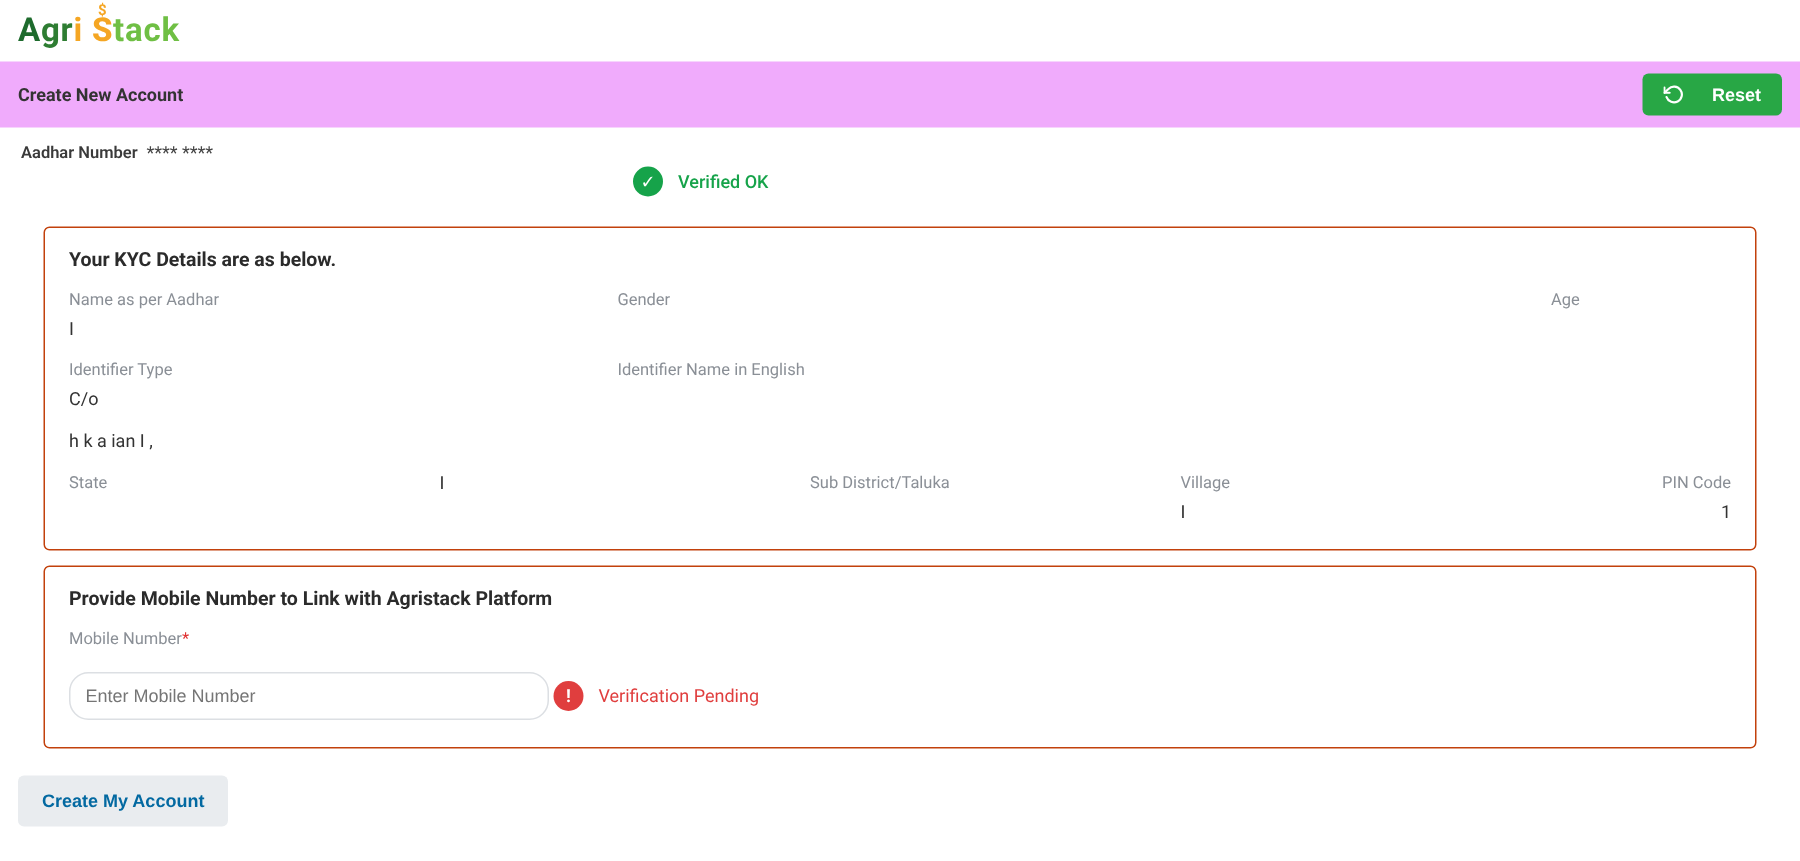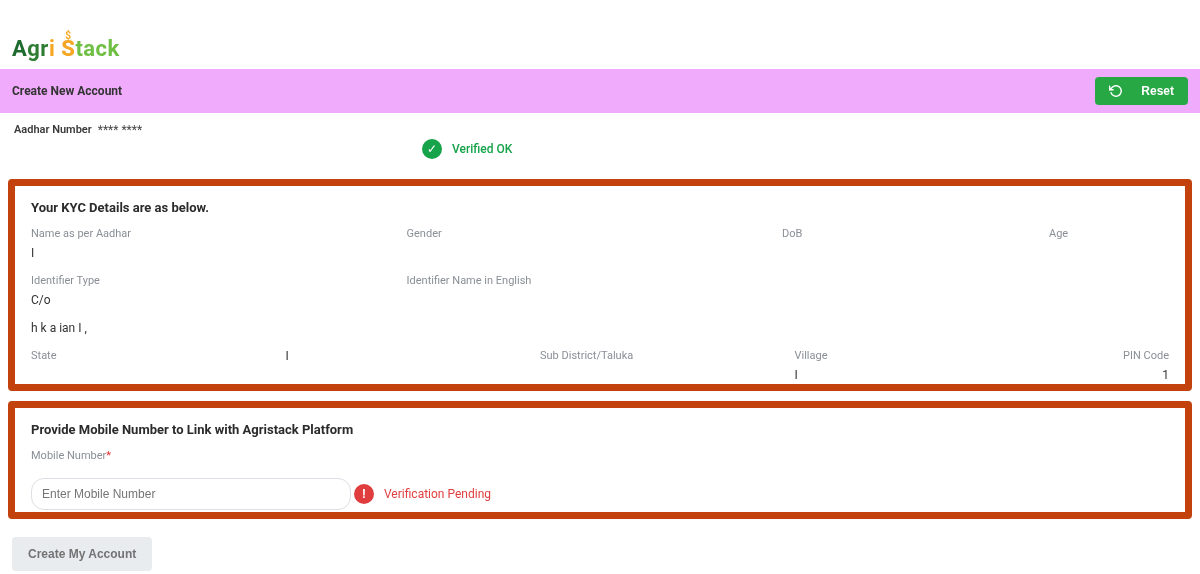--- a/index.html
+++ b/index.html
@@ -9,21 +9,21 @@
   .topbar { padding: 8px 12px; }
   .logo { display: inline-flex; align-items: baseline; font-weight: 700; font-size: 22px; letter-spacing: 0.5px; }
   .logo .a1 { color: #1e6b2d; }
   .logo .g  { color: #2e7d32; }
   .logo .r  { color: #2e7d32; }
   .logo .i  { color: #f5a623; }
   .logo .sp { width: 6px; display:inline-block; }
   .logo .s-wrap { position: relative; display:inline-block; }
   .logo .s  { color: #f5a623; font-weight: 800; }
   .logo .dollar { position:absolute; top:-6px; left:4px; font-size:10px; color:#f5a623; }
-  .logo .tack { color: #6fbf44; margin-top: 28px; }
+  .logo .tack { color: #6fbf44; }
 
   .headerbar {
     background: #f0abfc;
     display: flex;
     align-items: center;
     justify-content: space-between;
     padding: 8px 12px;
   }
   .headerbar .title { font-weight: 700; color: #333; font-size: 12px; }
   .reset-btn {
@@ -43,24 +43,24 @@
   .section { padding: 10px 14px; }
   .aadhar-row { display: flex; align-items: flex-start; gap: 280px; }
   .aadhar-col { display:flex; gap:6px; }
   .field-label { font-size: 11px; color: #3a3a3a; font-weight:600; }
   .field-value { font-size: 12px; color: #444; }
 
   .verify-ok { display:inline-flex; align-items:center; gap:10px; color:#16a34a; font-size:12px; font-weight:500; margin-top:16px; }
   .verify-ok .circle { width:20px; height:20px; border-radius:50%; background:#16a34a; color:#fff; display:inline-flex; align-items:center; justify-content:center; font-size:12px; }
 
   .card {
-    border: 7px solid #c2410c;
+    border: 1px solid #c2410c;
     border-radius: 4px;
-    margin: 10px 8px;
-    padding: 14px 16px 2px;
+    margin: 10px 29px;
+    padding: 14px 16px 18px;
   }
   .card-title { font-weight: 700; font-size: 13px; color: #2b2b2b; margin-bottom: 12px; }
   .muted-label { color: #8a8f96; font-size: 11px; margin-bottom: 6px; }
   .kyc-row { display:flex; flex-wrap:wrap; margin-bottom: 14px; }
   .kyc-row:last-child { margin-bottom: 0; }
   .col-3 { width: 33%; padding-right: 18px; }
   .col-q { flex:1; padding-right: 12px; }
   .col-small { width: 120px; }
   .value-line { font-size: 12px; color:#333; min-height:14px; }
   .pin-align { text-align: right; }
@@ -73,21 +73,21 @@
     border-radius: 13px;
     margin-top: 10px;
     font-size: 12px;
   }
   .ver-pending { display:inline-flex; align-items:center; gap:10px; color:#e03e3e; font-size:12px; margin-top:14px; }
   .ver-pending .circle { width:20px; height:20px; border-radius:50%; background:#e03e3e; color:#fff; display:inline-flex; align-items:center; justify-content:center; font-size:12px; font-weight:700; }
 
   .create-btn {
     margin: 8px 12px 16px;
     background: #e9ecef;
-    color: #737373;
+    color: #0369a1;
     border: none;
     border-radius: 4px;
     padding: 10px 16px;
     font-size: 12px;
     font-weight: 600;
     cursor: not-allowed;
   }
 </style>
 </head>
 <body>
@@ -140,21 +140,20 @@
   <div class="kyc-row">
     <div class="col-3">
       <div class="muted-label">Name as per Aadhar</div>
       <div class="value-line">I</div>
     </div>
     <div class="col-3">
       <div class="muted-label">Gender</div>
       <div class="value-line"></div>
     </div>
     <div style="flex:1">
-      <div class="muted-label">DoB</div>
       <div class="value-line"></div>
     </div>
     <div class="col-small">
       <div class="muted-label">Age</div>
       <div class="value-line"></div>
     </div>
   </div>
 
   <div class="kyc-row">
     <div class="col-3">

